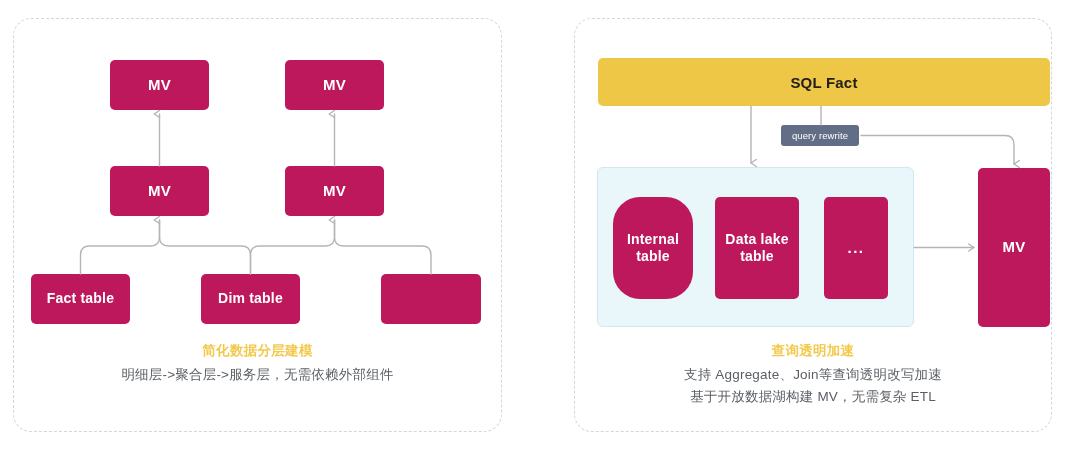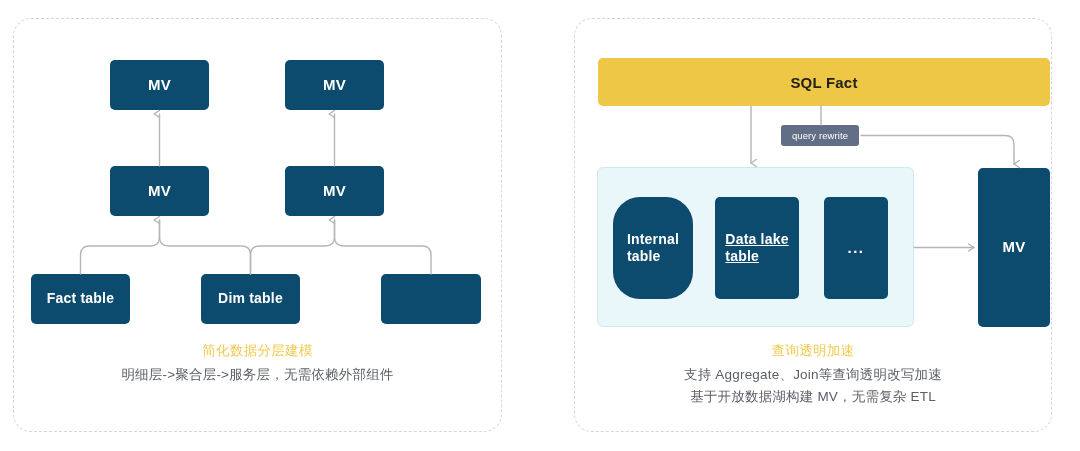--- a/index.html
+++ b/index.html
@@ -28,26 +28,27 @@
     box-sizing: border-box;
     background: transparent;
   }
   #panel-left  { left: 13px;  top: 18px; width: 489px; height: 414px; }
   #panel-right { left: 574px; top: 18px; width: 478px; height: 414px; }
 
   
   .node {
     position: absolute;
     box-sizing: border-box;
-    background: #0c4a6e;
+    background: #be185d;
     border-radius: 5px;
     color: #ffffff;
     display: flex;
     align-items: center;
     justify-content: center;
+    text-align: center;
     font-weight: 700;
     font-size: 14px;
     line-height: 1.25;
     letter-spacing: .2px;
     white-space: pre-line;
   }
   .node.mv { font-size: 15px; }
   .node.tbl { font-size: 14px; }
   .node.ellipsis {
     font-size: 15px;
@@ -83,21 +84,21 @@
   #lake-container {
     position: absolute;
     left: 597px; top: 167px;
     width: 317px; height: 160px;
     background: #E9F6FA;
     border: 1.2px solid #CFE9F2;
     border-radius: 6px;
     box-sizing: border-box;
   }
   #internal-table  { left: 613px; top: 197px; width: 80px;  height: 102px; border-radius: 27px; }
-  #datalake-table  { left: 715px; top: 197px; width: 84px;  height: 102px; text-decoration: underline; }
+  #datalake-table  { left: 715px; top: 197px; width: 84px;  height: 102px; }
   #ellipsis-table  { left: 824px; top: 197px; width: 64px;  height: 102px; }
   #mv-right        { left: 978px; top: 168px; width: 72px;  height: 159px; }
 
   
   #query-rewrite {
     position: absolute;
     left: 781px; top: 125px;
     width: 78px; height: 21px;
     background: #626E85;
     border-radius: 3px;
@@ -121,21 +122,21 @@
 
   
   .caption-block {
     position: absolute;
     text-align: center;
   }
   #caption-left  { left: 13px;  top: 341px; width: 489px; }
   #caption-right { left: 574px; top: 341px; width: 478px; }
   .caption-title {
     color: #F2C94C;
-    font-weight: 400;
+    font-weight: 700;
     font-size: 13.5px;
     line-height: 1.5;
     letter-spacing: .3px;
     margin-bottom: 3px;
   }
   .caption-line {
     color: #5a5f66;
     font-size: 13.5px;
     line-height: 1.62;
     letter-spacing: .2px;

